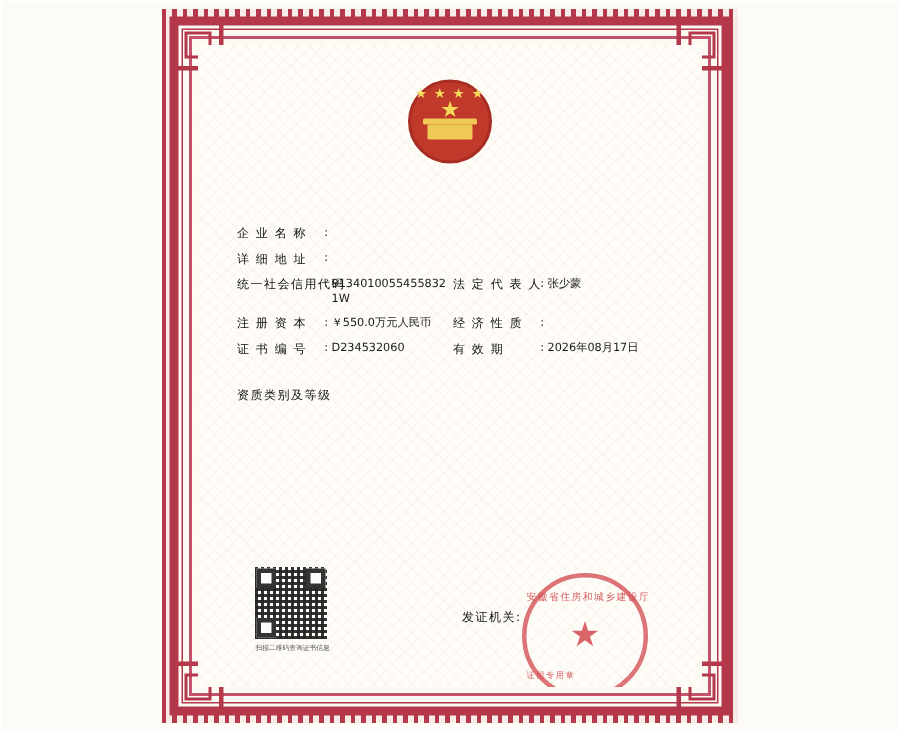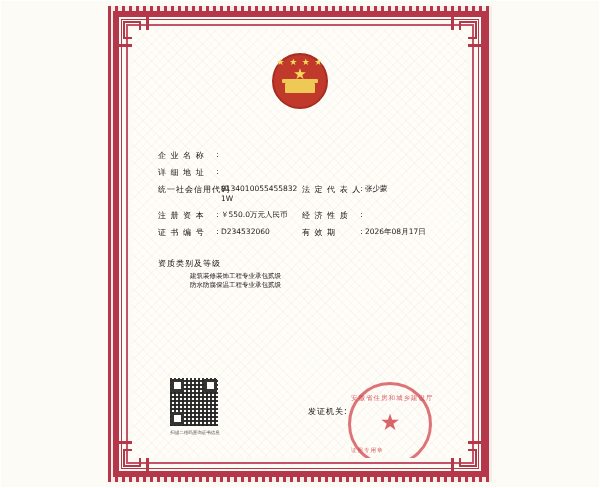--- a/index.html
+++ b/index.html
@@ -421,24 +421,20 @@
         <div class="half">
           <div class="lbl">有 效 期</div>
           <div class="sep">:</div>
           <div class="val">2026年08月17日</div>
         </div>
       </div>
 
     </div>
 
     <div class="scope-label">资质类别及等级</div>
-    <div class="scope-list">
-      <div>建筑装修装饰工程专业承包贰级</div>
-      <div>防水防腐保温工程专业承包贰级</div>
-    </div>
 
     <div class="qr">
       <div class="q-eye e1"></div>
       <div class="q-eye e2"></div>
       <div class="q-eye e3"></div>
     </div>
     <div class="qr-caption">扫描二维码查询证书信息</div>
 
     <div class="issuer">
       <span>发证机关</span><span>:</span><span></span>

